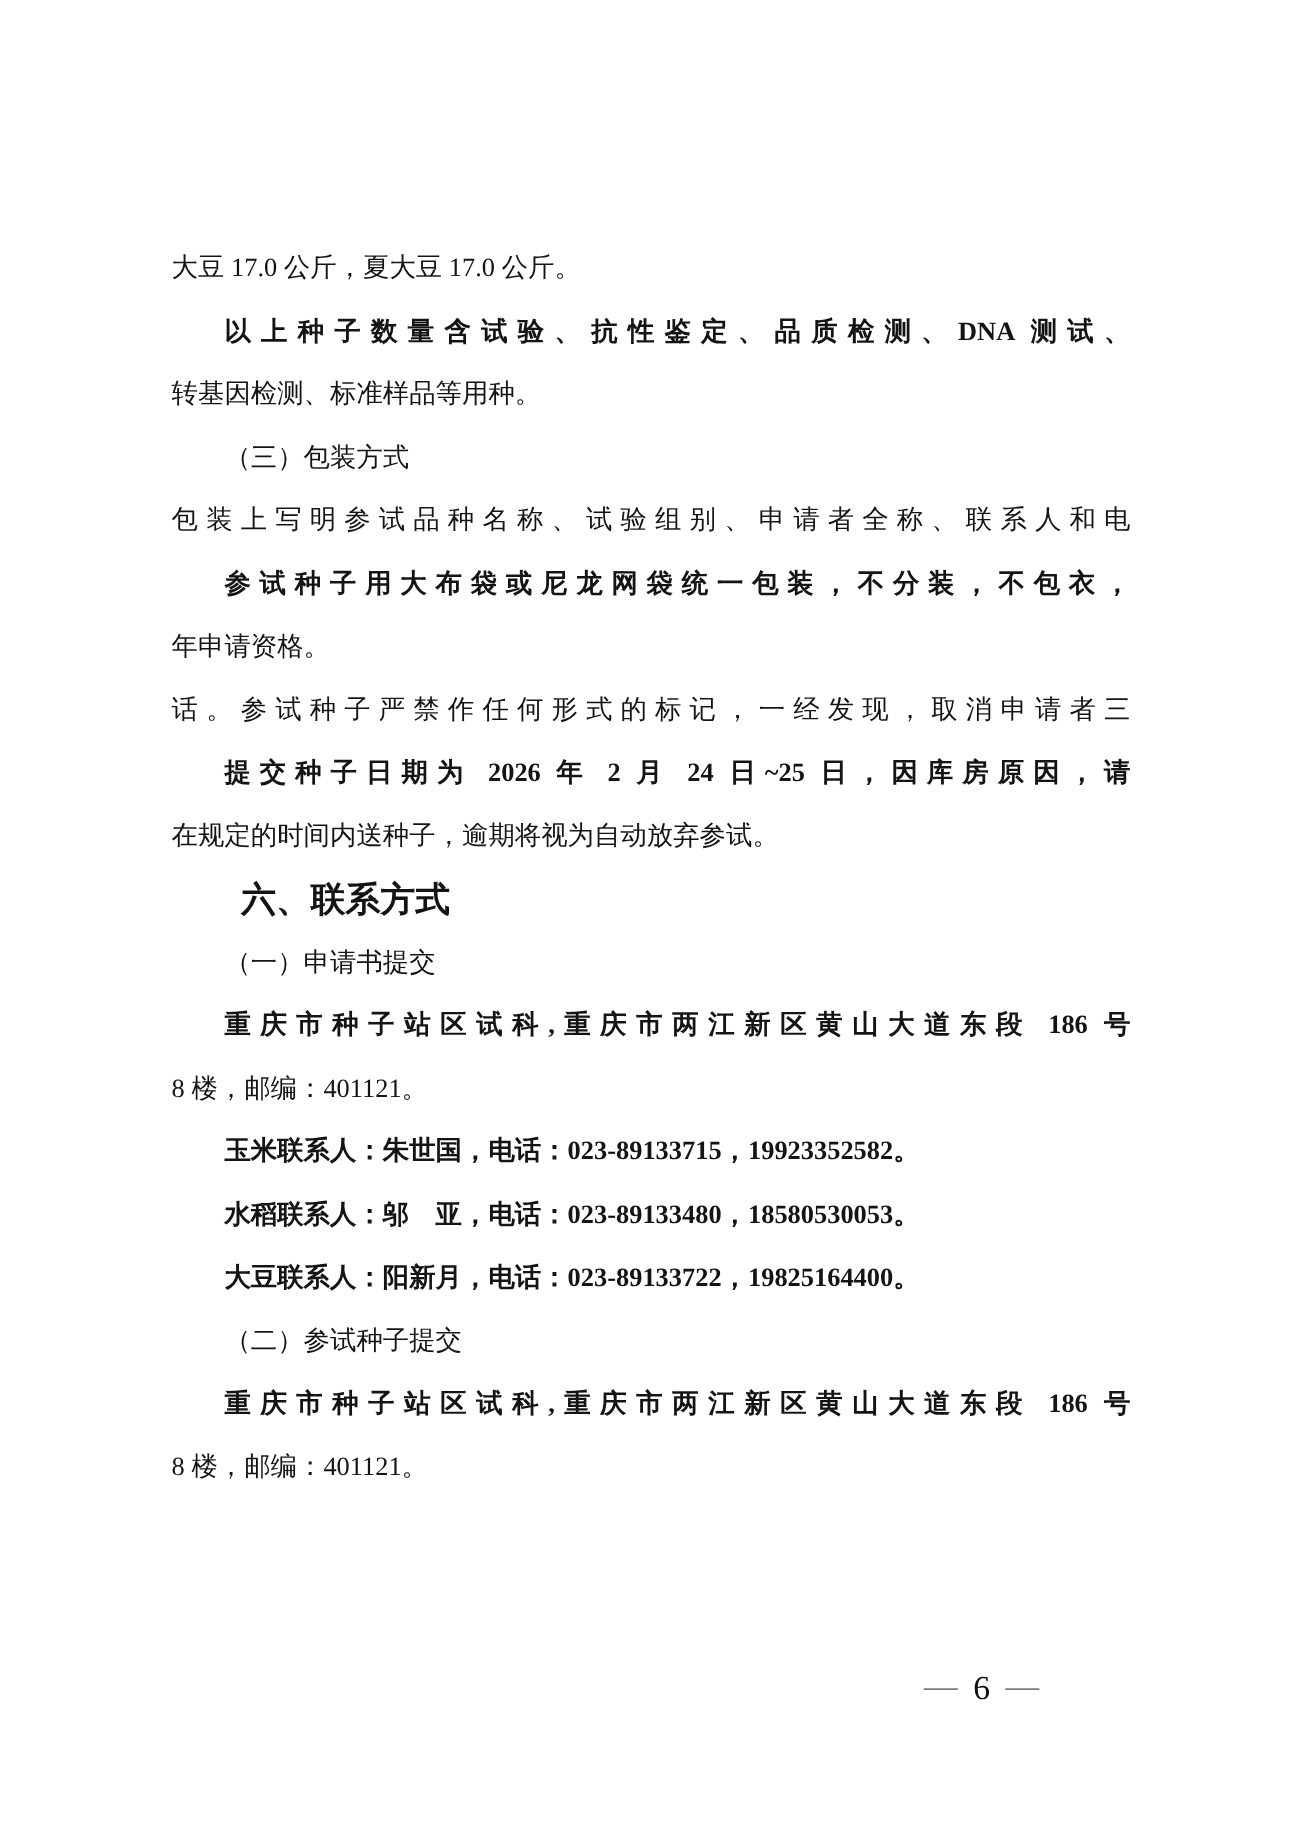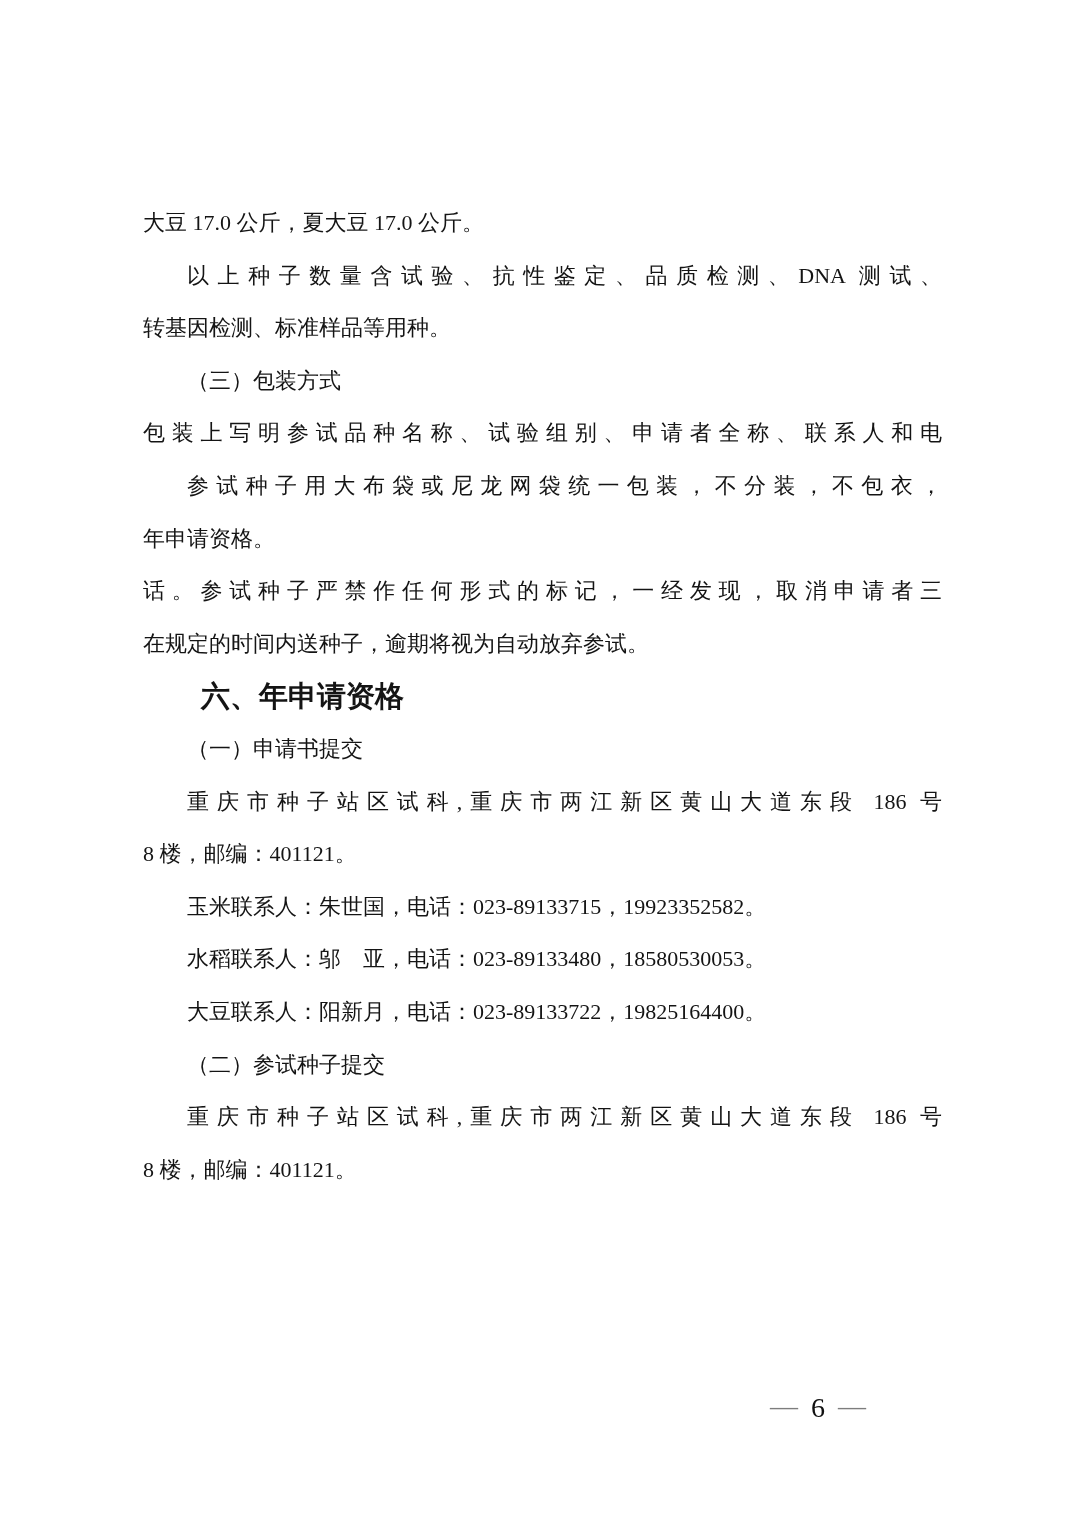--- a/index.html
+++ b/index.html
@@ -28,20 +28,21 @@
     height: 52.6px;
     white-space: normal;
     overflow: visible;
   }
   .line.fill {
     text-align: justify;
     text-align-last: justify;
   }
   .line.indent {
     text-indent: 2em;
+    font-weight: bold;
   }
   .line.heading-kai {
     font-weight: 400;
   }
   .line.heading-hei {
     font-weight: 700;
     font-size: 29px;
     font-family: "DejaVu Sans", "Liberation Sans", sans-serif;
   }
   .footer {
@@ -71,22 +72,23 @@
 
   <div class="content" id="doc-body">
       <div class="line body">大豆 17.0 公斤，夏大豆 17.0 公斤。</div>
       <div class="line body fill indent">以上种子数量含试验、抗性鉴定、品质检测、DNA 测试、</div>
       <div class="line body">转基因检测、标准样品等用种。</div>
       <div class="line heading-kai indent">（三）包装方式</div>
       <div class="line body fill">包装上写明参试品种名称、试验组别、申请者全称、联系人和电</div>
       <div class="line body fill indent">参试种子用大布袋或尼龙网袋统一包装，不分装，不包衣，</div>
       <div class="line body">年申请资格。</div>
       <div class="line body fill">话。参试种子严禁作任何形式的标记，一经发现，取消申请者三</div>
+      <div class="line body fill indent">提交种子日期为 2026 年 2 月 24 日~25 日，因库房原因，请</div>
       <div class="line body">在规定的时间内送种子，逾期将视为自动放弃参试。</div>
-      <div class="line heading-hei indent">六、年申请资格</div>
+      <div class="line heading-hei indent">六、联系方式</div>
       <div class="line heading-kai indent">（一）申请书提交</div>
       <div class="line body fill indent">重庆市种子站区试科,重庆市两江新区黄山大道东段 186 号</div>
       <div class="line body">8 楼，邮编：401121。</div>
       <div class="line body indent">玉米联系人：朱世国，电话：023-89133715，19923352582。</div>
       <div class="line body indent">水稻联系人：邬　亚，电话：023-89133480，18580530053。</div>
       <div class="line body indent">大豆联系人：阳新月，电话：023-89133722，19825164400。</div>
       <div class="line heading-kai indent">（二）参试种子提交</div>
       <div class="line body fill indent">重庆市种子站区试科,重庆市两江新区黄山大道东段 186 号</div>
       <div class="line body">8 楼，邮编：401121。</div>
     </div>

